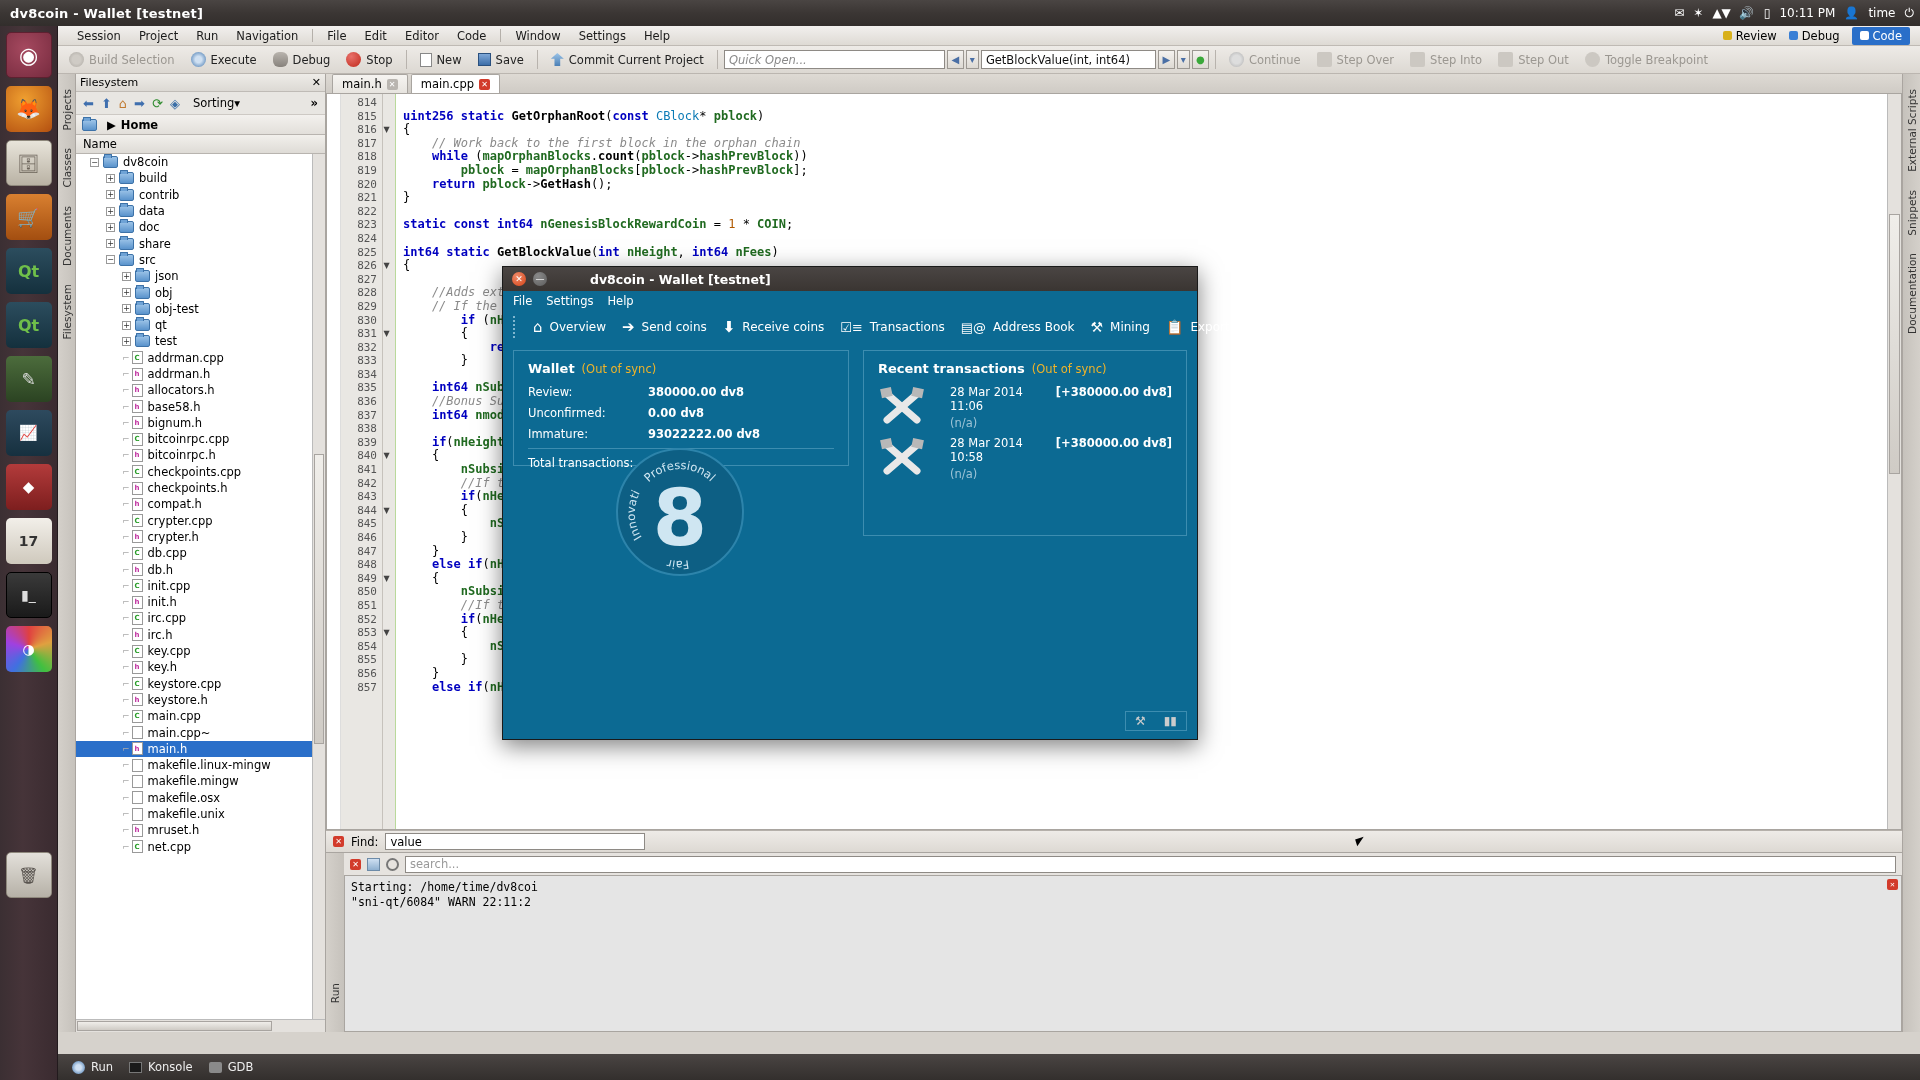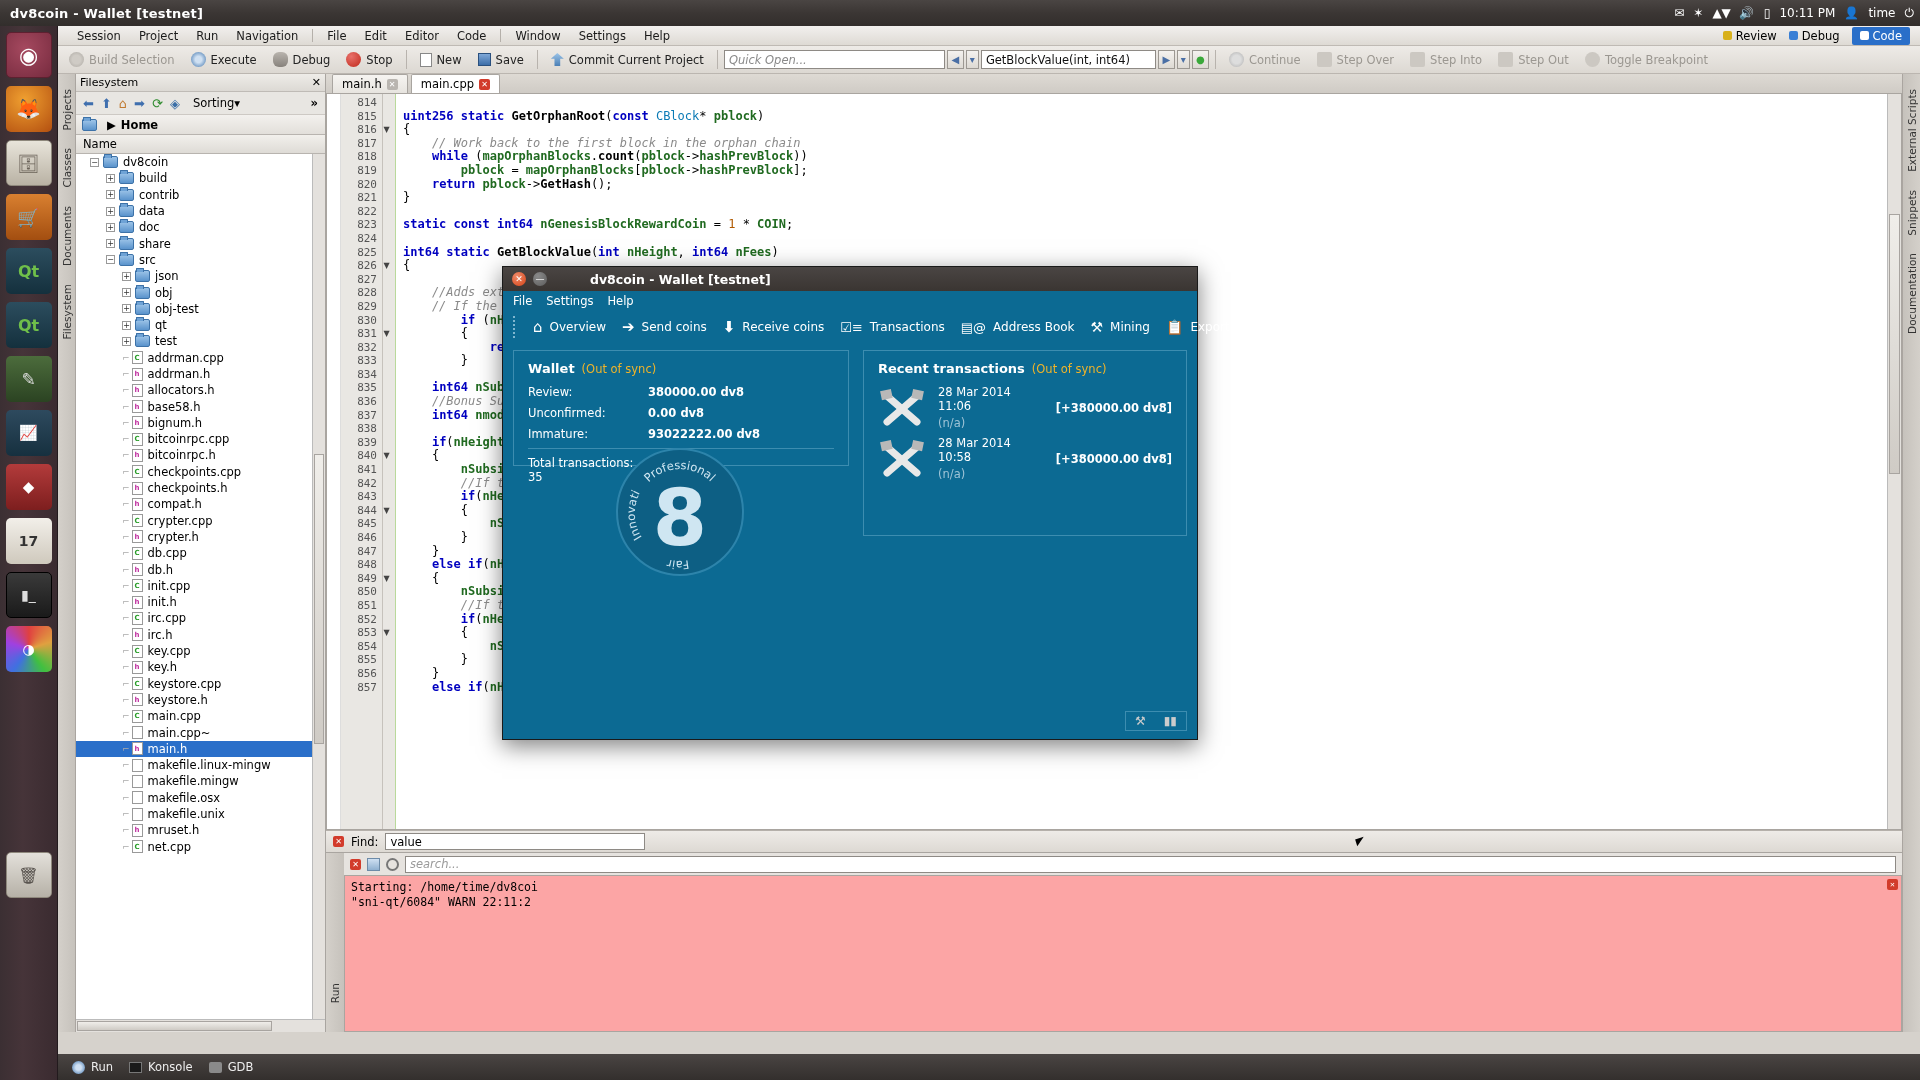--- a/index.html
+++ b/index.html
@@ -133,25 +133,25 @@
   .findinput { height:17px; width:260px; background:#fff; border:1px solid #8e8a85; font-size:11.5px; padding:0 4px;
      display:flex; align-items:center; }
 
   
   .outpane { height:180px; display:flex; border-top:1px solid #a9a5a0; background:#d6d2cc; }
   .out-left { width:18px; background:linear-gradient(to right,#d4d0ca,#c6c2bc); display:flex; align-items:flex-end;
      justify-content:center; padding-bottom:20px; }
   .out-main { flex:1; display:flex; flex-direction:column; min-width:0; }
   .out-search { height:22px; display:flex; align-items:center; gap:6px; padding:0 6px; background:#e6e3df; }
   .searchbox { flex:1; height:17px; background:#fff; border:1px solid #8e8a85; font-size:11.5px; padding:0 4px;
-     display:flex; align-items:center; color:#999; font-style:italic; }
+     display:flex; align-items:center; color:#999; }
   .out-tabrow { height:19px; display:flex; align-items:flex-end; padding-left:8px; background:#d6d2cc; }
   .out-tab { height:18px; background:#fff; border:1px solid #a9a5a0; border-bottom:none; padding:0 8px;
      font-size:11.5px; display:flex; align-items:center; border-radius:2px 2px 0 0; }
-  .out-console { flex:1; background:#fca5a5; border:1px solid #a9a5a0; position:relative;
+  .out-console { flex:1; background:#e5e5e5; border:1px solid #a9a5a0; position:relative;
      font-family:"DejaVu Sans Mono","Liberation Mono",monospace; font-size:11.5px; padding:4px 6px; line-height:15px; }
   .closebtn-sm { position:absolute; right:3px; top:3px; width:11px; height:11px; background:#d23b2b; color:#fff;
      font-size:8px; display:flex; align-items:center; justify-content:center; border-radius:2px; }
 
   .right-rail { width:18px; background:linear-gradient(to left,#d4d0ca,#c6c2bc); border-left:1px solid #aaa5a0;
      display:flex; flex-direction:column; align-items:center; padding-top:6px; }
 
   .statusbar { position:absolute; left:58px; right:0; bottom:0; height:26px;
      background:linear-gradient(to bottom,#4a4543,#332f2d); display:flex; align-items:center; gap:16px;
      padding-left:14px; color:#eee; font-size:11.5px; }
@@ -177,21 +177,21 @@
   .w-body { display:flex; gap:14px; padding:6px 10px 0 10px; }
   .w-card { background:#0c6a93; border:1px solid #3d8db0; padding:10px 14px; }
   .w-card.left { width:336px; height:116px; }
   .w-card.right { flex:1; height:186px; }
   .w-hd { display:flex; align-items:baseline; gap:7px; margin-bottom:9px; }
   .w-hd .t1 { font-weight:bold; font-size:13px; color:#fff; }
   .w-hd .t2 { font-size:11.5px; color:#f0b429; }
   .w-line { display:flex; font-size:11.5px; color:#fff; margin-bottom:7px; }
   .w-line .lbl { width:120px; }
   .w-line .val { font-weight:bold; }
-  .txrow { display:flex; align-items:center; gap:12px; margin-bottom:6px; }
+  .txrow { display:flex; gap:24px; margin-bottom:6px; }
   .txicon { width:48px; height:42px; flex:none; position:relative; }
   .txmid { flex:1; }
   .txdate { font-size:11.5px; color:#fff; }
   .txsub { font-size:11.5px; color:#9dc3d6; margin-top:3px; }
   .txamt { font-size:11.5px; font-weight:bold; color:#fff; white-space:nowrap; }
   .txamt.neg { color:#f0a830; }
   .logo8 { position:absolute; left:112px; top:180px; width:130px; height:130px; }
   .w-statusrow { position:absolute; right:10px; bottom:8px; width:62px; height:20px;
      border:1px solid #3d8db0; background:#0c6a93; display:flex; align-items:center; justify-content:space-around; }
   .cursor { position:absolute; left:1356px; top:838px; width:0; height:0;
@@ -872,21 +872,21 @@
           <span class="val">380000.00 dv8</span>
         </div>
         <div class="w-line">
           <span class="lbl">Unconfirmed:</span>
           <span class="val">0.00 dv8</span>
         </div>
         <div class="w-line">
           <span class="lbl">Immature:</span>
           <span class="val">93022222.00 dv8</span>
         </div>
-        <div class="w-line" style="border-top:1px solid #3d8db0;padding-top:7px;margin-top:2px;flex-direction:column;">
+        <div class="w-line" style="border-top:1px solid #3d8db0;padding-top:7px;margin-top:2px;">
           <span class="lbl">Total transactions:</span>
           <span class="val" style="font-weight:normal">35</span>
         </div>
       </div>
 
       <div class="w-card right">
         <div class="w-hd">
           <span class="t1">Recent transactions</span>
           <span class="t2">(Out of sync)</span>
         </div>

